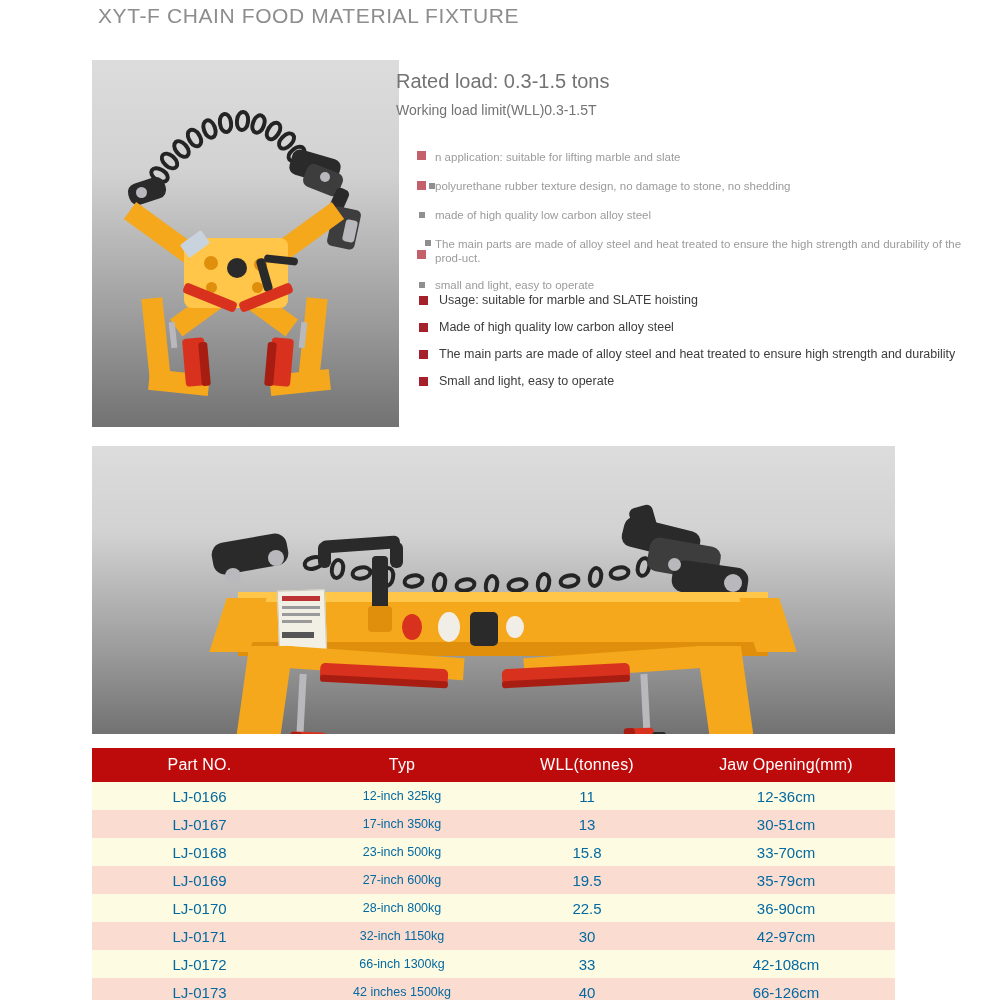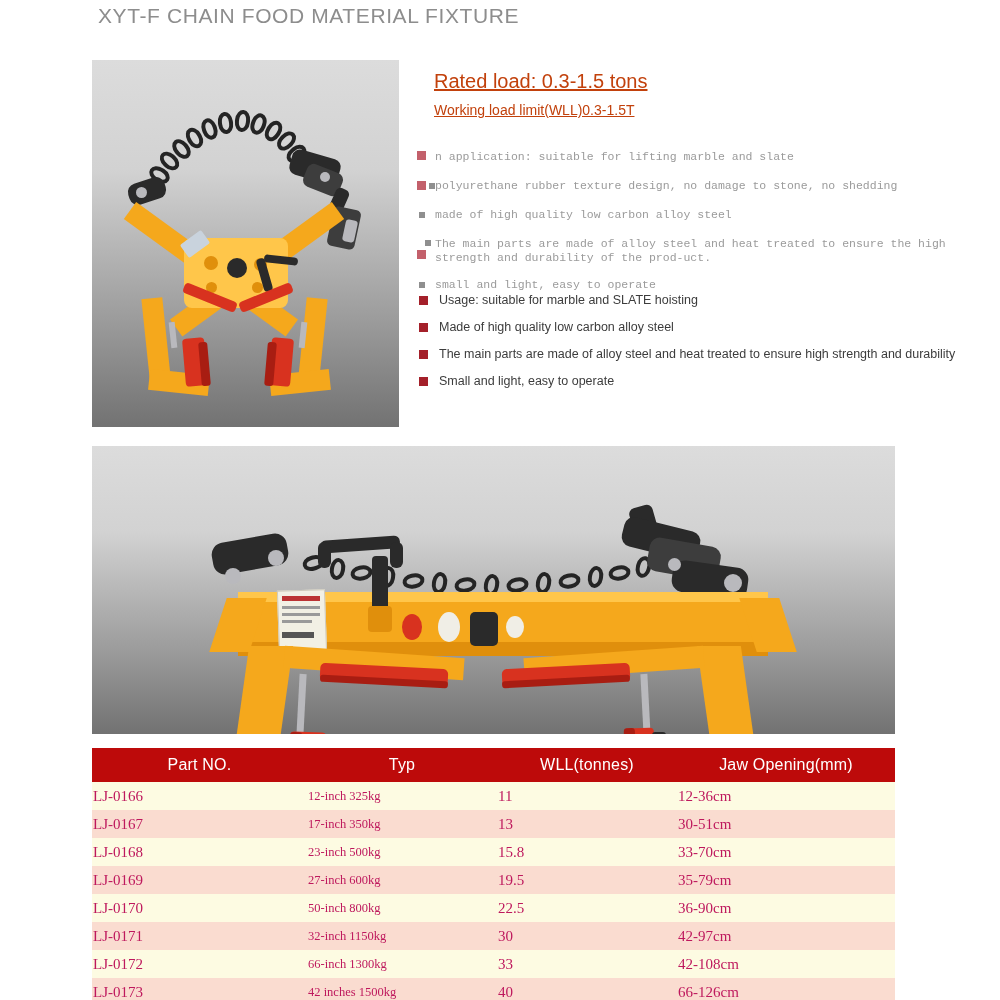--- a/index.html
+++ b/index.html
@@ -69,42 +69,40 @@
     width: 15px;
     height: 22px;
     border: 4px solid #242424;
     border-radius: 50%/46%;
     box-sizing: border-box;
   }
 
   
   .spec-head {
     position: absolute;
-    left: 434px;
-    color: #c2410c;
-    text-decoration: underline;
+    left: 396px;
+    color: #737373;
   }
   .spec-line-1 { top: 70px; font-size: 20px; }
   .spec-line-2 { top: 102px; font-size: 14px; }
 
   
   .list-faint {
     position: absolute;
     left: 417px;
     top: 150px;
     width: 555px;
   }
   .list-faint .row {
     position: relative;
     padding-left: 18px;
     margin-bottom: 15px;
     font-size: 11.5px;
     line-height: 14px;
     color: #9b9b9b;
-    font-family: Liberation Mono, monospace;
   }
   .list-faint .row.wrap { margin-bottom: 13px; }
   .sq-red {
     position: absolute;
     width: 9px;
     height: 9px;
     background: #b02b3a;
     opacity: .75;
     filter: blur(0.7px);
   }
@@ -163,24 +161,23 @@
     background: #bd0a0a;
     color: #ffffff;
     font-size: 16px;
     font-weight: 400;
     height: 32px;
     letter-spacing: .2px;
   }
   .spec-table td {
     height: 26px;
     font-size: 15px;
-    color: #be185d;
-    text-align: left;
+    color: #0369a1;
+    text-align: center;
     font-weight: 400;
-    font-family: Liberation Serif, serif;
   }
   .spec-table tbody tr:nth-child(odd)  td { background: #fdfbe2; }
   .spec-table tbody tr:nth-child(even) td { background: #fadcd0; }
   .spec-table td.typ { font-size: 12.5px; }
   .col-a { width: 215px; }
   .col-b { width: 190px; }
   .col-c { width: 180px; }
   .col-d { width: 218px; }
 </style>
 </head>
@@ -409,21 +406,21 @@
       <td>33-70cm</td>
     </tr>
     <tr>
       <td>LJ-0169</td>
       <td class="typ">27-inch 600kg</td>
       <td>19.5</td>
       <td>35-79cm</td>
     </tr>
     <tr>
       <td>LJ-0170</td>
-      <td class="typ">50-inch 800kg</td>
+      <td class="typ">28-inch 800kg</td>
       <td>22.5</td>
       <td>36-90cm</td>
     </tr>
     <tr>
       <td>LJ-0171</td>
       <td class="typ">32-inch 1150kg</td>
       <td>30</td>
       <td>42-97cm</td>
     </tr>
     <tr>

